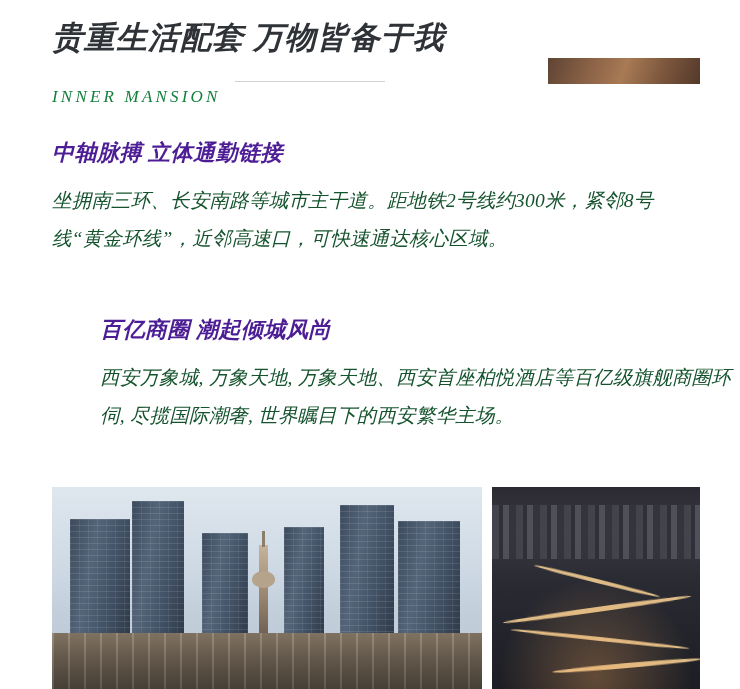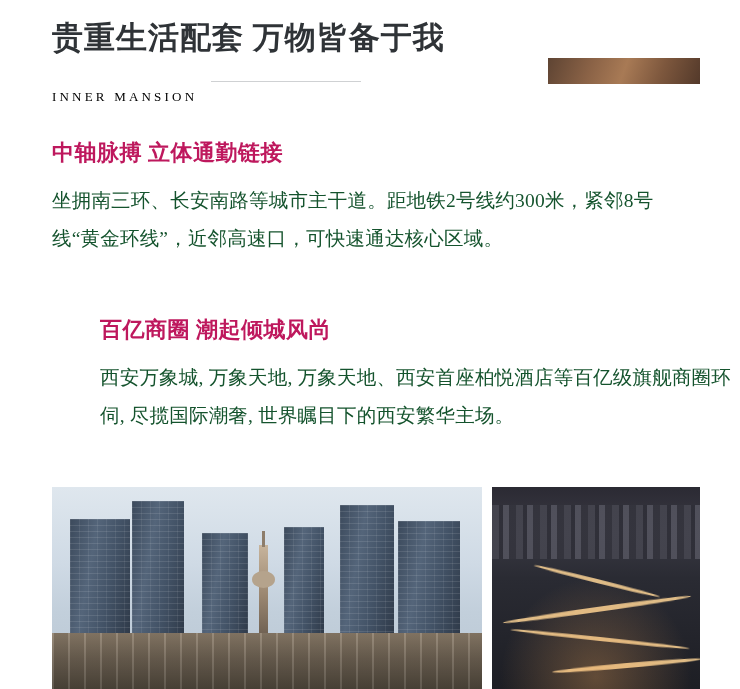--- a/index.html
+++ b/index.html
@@ -8,20 +8,21 @@
     height: 689px;
     background: #ffffff;
     font-family: "Liberation Sans", sans-serif;
     overflow: hidden;
   }
   .page {
     position: relative;
     width: 668px;
     height: 689px;
     background: #ffffff;
+    font-style: italic;
   }
 
   
   .header {
     position: absolute;
     left: 52px;
     top: 18px;
     width: 648px;
   }
   .header-title {
@@ -34,23 +35,23 @@
     white-space: nowrap;
   }
   .header-sub-row {
     display: flex;
     align-items: center;
     margin-top: 14px;
     height: 18px;
   }
   .header-sub {
     font-family: "Liberation Serif", serif;
-    font-size: 13px;
+    font-size: 17px;
     letter-spacing: 3.2px;
-    color: #000000;
+    color: #15803d;
     white-space: nowrap;
     margin-top: 32px;
   }
   .header-rule {
     flex: 0 0 auto;
     width: 150px;
     height: 1px;
     background: #cfd1d3;
     margin-left: 14px;
   }
@@ -65,21 +66,21 @@
 
   
   .section { position: absolute; left: 52px; width: 648px; }
   .sec1 { top: 138px; }
   .sec2 { top: 315px; margin-left: 48px; }
 
   .sec-title {
     font-family: "Liberation Serif", serif;
     font-size: 22px;
     font-weight: 700;
-    color: #be185d;
+    color: #4c1d95;
     letter-spacing: 0.5px;
     line-height: 30px;
     white-space: nowrap;
   }
   .sec-body {
     margin-top: 14px;
     font-family: "Liberation Serif", serif;
     font-size: 19.5px;
     color: #14532d;
     line-height: 38px;

